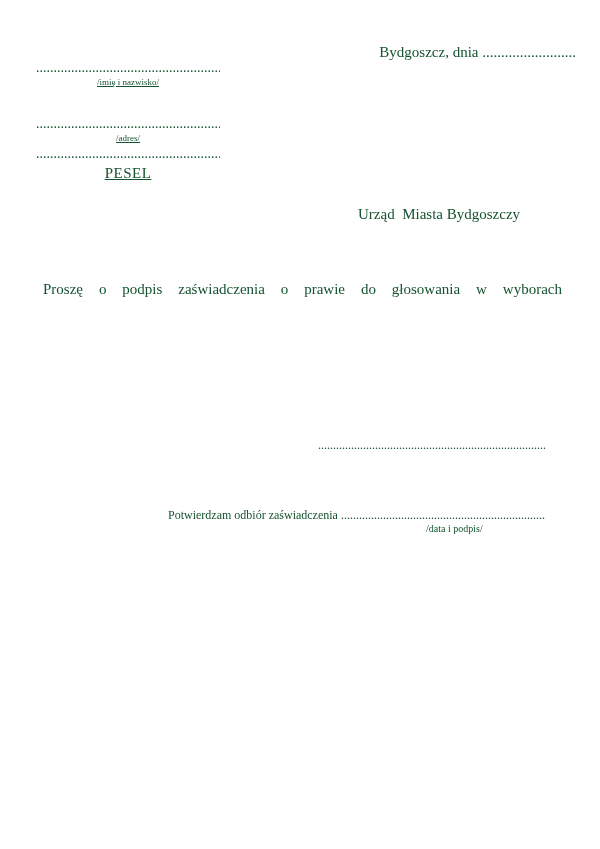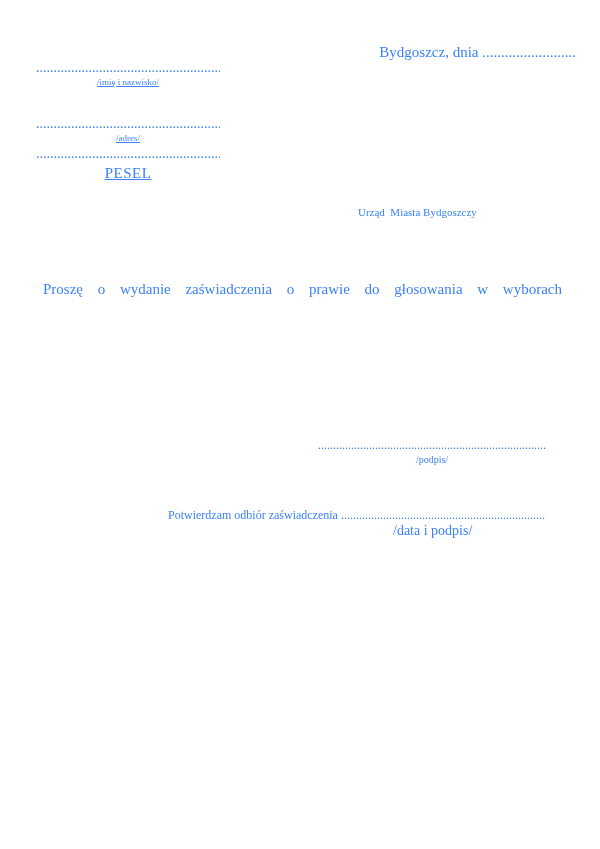--- a/index.html
+++ b/index.html
@@ -3,21 +3,21 @@
 <meta charset="utf-8">
 <style>
   * { margin: 0; padding: 0; box-sizing: border-box; }
   html, body { background: #ffffff; }
   .page {
     position: relative;
     width: 600px;
     height: 849px;
     background: #ffffff;
     font-family: "Liberation Serif", serif;
-    color: #3b82f6;
+    color: #14532d;
     overflow: hidden;
   }
   .abs { position: absolute; }
 
   .date-line {
     top: 44px;
     right: 24px;
     font-size: 15px;
     white-space: nowrap;
   }
@@ -43,21 +43,21 @@
   .field-pesel   { top: 146px; }
   .field-pesel .field-label {
     font-size: 15px;
     margin-top: 3px;
     letter-spacing: 0.5px;
   }
 
   .recipient {
     left: 358px;
     top: 206px;
-    font-size: 11px;
+    font-size: 15px;
     white-space: pre;
   }
 
   .body-block {
     left: 38px;
     top: 280px;
     width: 524px;
     font-size: 15px;
     line-height: 1.25;
   }
@@ -91,23 +91,23 @@
 
   .confirmation-line {
     left: 168px;
     top: 508px;
     width: 378px;
     font-size: 12px;
     white-space: nowrap;
     overflow: hidden;
   }
   .confirmation-label {
-    left: 393px;
+    left: 426px;
     top: 523px;
-    font-size: 14px;
+    font-size: 10px;
     white-space: nowrap;
   }
 </style>
 </head>
 <body>
 
 <div class="page">
 
   <div class="abs date-line">Bydgoszcz, dnia .........................</div>
 
@@ -122,25 +122,24 @@
   </div>
 
   <div class="abs fill-field field-pesel">
     <div class="dots">..........................................................</div>
     <div class="field-label">PESEL</div>
   </div>
 
   <div class="abs recipient">Urząd  Miasta Bydgoszczy</div>
 
   <div class="abs body-block">
-    <div class="body-line1">Proszę o wydanie zaświadczenia o prawie do głosowania w wyborach</div>
+    <div class="body-line1">Proszę o podpis zaświadczenia o prawie do głosowania w wyborach</div>
   </div>
 
   <div class="abs signature-block">
     <div class="dots">................................................................................</div>
-    <div class="field-label">/podpis/</div>
   </div>
 
   <div class="abs confirmation-line">Potwierdzam odbiór zaświadczenia ...........................................................................................</div>
 
   <div class="abs confirmation-label">/data i podpis/</div>
 
 </div>
 
 </body></html>

